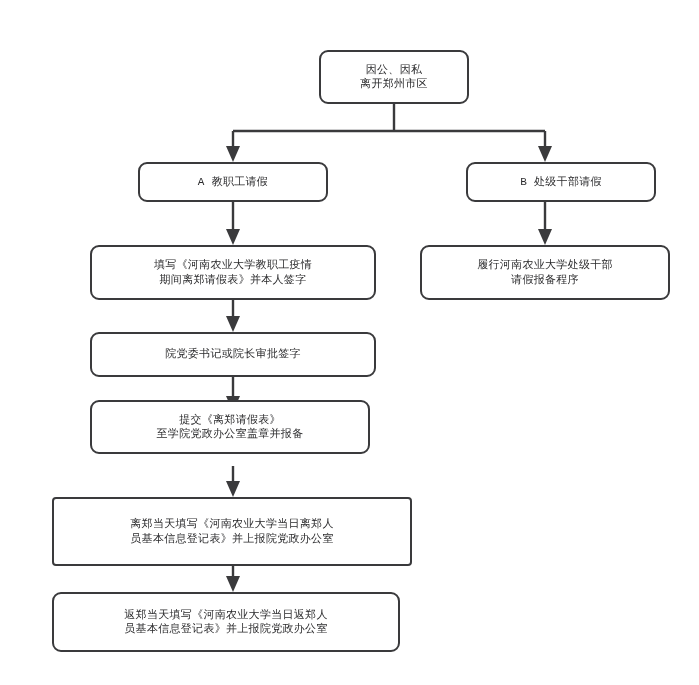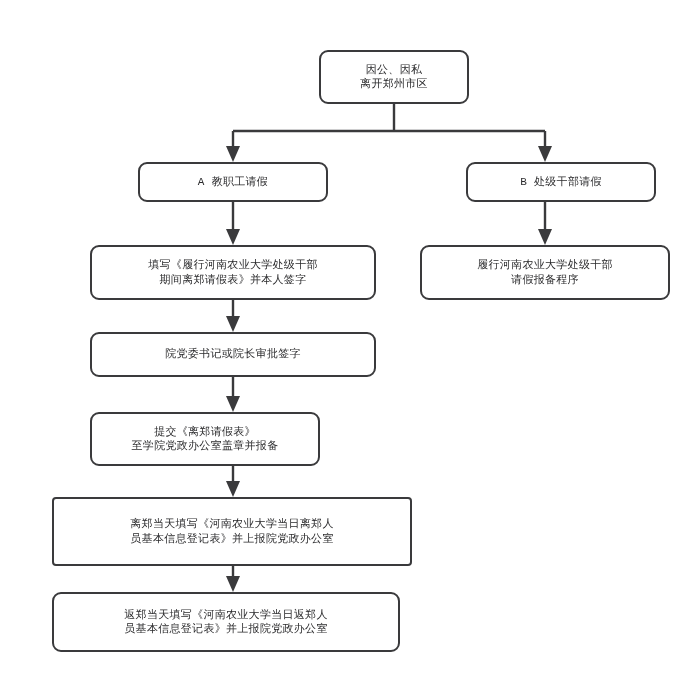--- a/index.html
+++ b/index.html
@@ -102,34 +102,34 @@
 
   <div class="node" style="left:138px; top:162px; width:190px; height:40px;">
     <span>A 教职工请假</span>
   </div>
 
   <div class="node" style="left:450px; top:162px; width:190px; height:40px;margin-left:16px;">
     <span>B 处级干部请假</span>
   </div>
 
   <div class="node" style="left:90px; top:245px; width:286px; height:55px;">
-    <span>填写《履行河南农业大学处级干部
+    <span>填写《河南农业大学教职工疫情
 期间离郑请假表》并本人签字</span>
   </div>
 
   <div class="node" style="left:420px; top:245px; width:250px; height:55px;">
     <span>履行河南农业大学处级干部
 请假报备程序</span>
   </div>
 
   <div class="node" style="left:90px; top:332px; width:286px; height:45px;">
     <span>院党委书记或院长审批签字</span>
   </div>
 
-  <div class="node" style="left:90px; top:412px; width:230px; height:54px;">
+  <div class="node" style="left:90px; top:400px; width:280px; height:54px;">
     <span>提交《离郑请假表》
 至学院党政办公室盖章并报备</span>
   </div>
 
   <div class="node sharp" style="left:52px; top:497px; width:360px; height:69px;">
     <span>离郑当天填写《河南农业大学当日离郑人
 员基本信息登记表》并上报院党政办公室</span>
   </div>
 
   <div class="node" style="left:52px; top:592px; width:348px; height:60px;">

